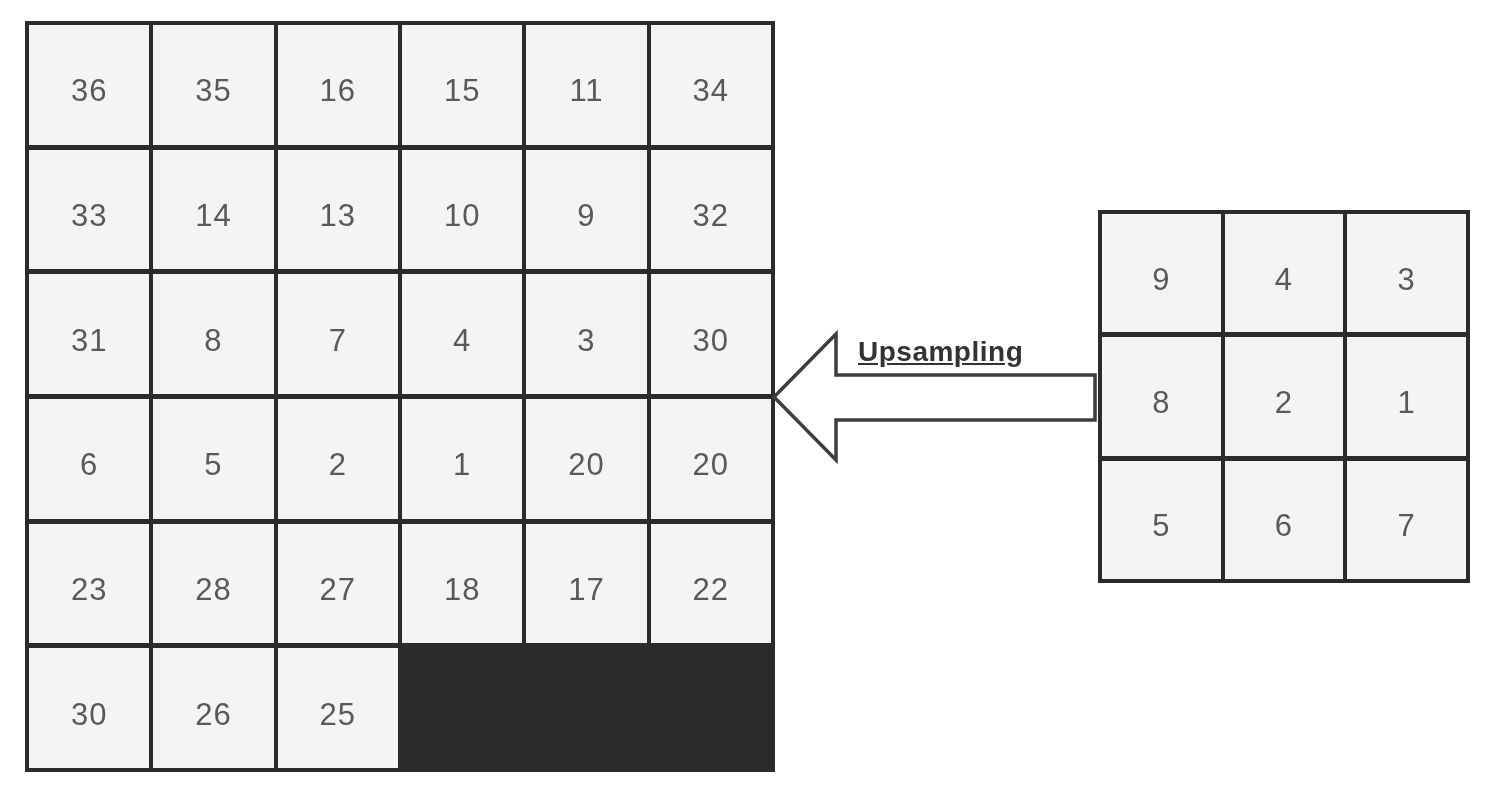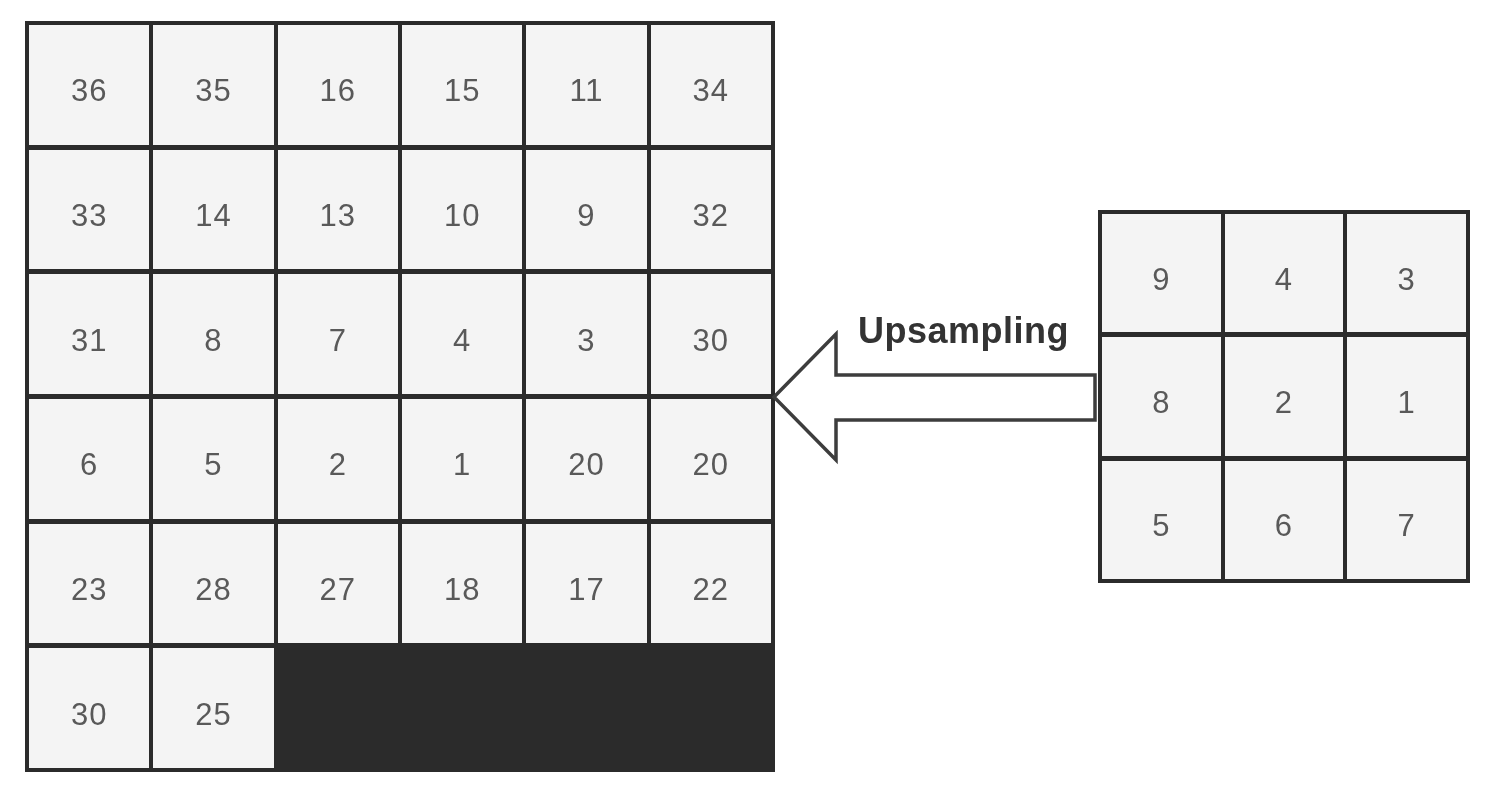--- a/index.html
+++ b/index.html
@@ -58,27 +58,28 @@
     position: absolute;
     left: 0;
     top: 0;
     width: 1497px;
     height: 794px;
     pointer-events: none;
   }
   .arrow-label {
     position: absolute;
     left: 858px;
-    top: 310px;
+    top: 336px;
     width: 210px;
-    font-size: 36px;
+    font-size: 28px;
     font-weight: bold;
     color: var(--label-text, #333333);
     letter-spacing: 0.5px;
     white-space: nowrap;
+    text-decoration: underline;
   }
 </style>
 </head>
 <body style="background: rgb(255, 255, 255);">
 
 <div class="canvas">
 
   <div id="output-grid" class="num-grid">
       <div class="cell">36</div>
       <div class="cell">35</div>
@@ -104,20 +105,21 @@
       <div class="cell">1</div>
       <div class="cell">20</div>
       <div class="cell">20</div>
       <div class="cell">23</div>
       <div class="cell">28</div>
       <div class="cell">27</div>
       <div class="cell">18</div>
       <div class="cell">17</div>
       <div class="cell">22</div>
       <div class="cell">30</div>
+      <div class="cell">26</div>
       <div class="cell">25</div>
     </div>
 
   <div id="input-grid" class="num-grid">
       <div class="cell">9</div>
       <div class="cell">4</div>
       <div class="cell">3</div>
       <div class="cell">8</div>
       <div class="cell">2</div>
       <div class="cell">1</div>

